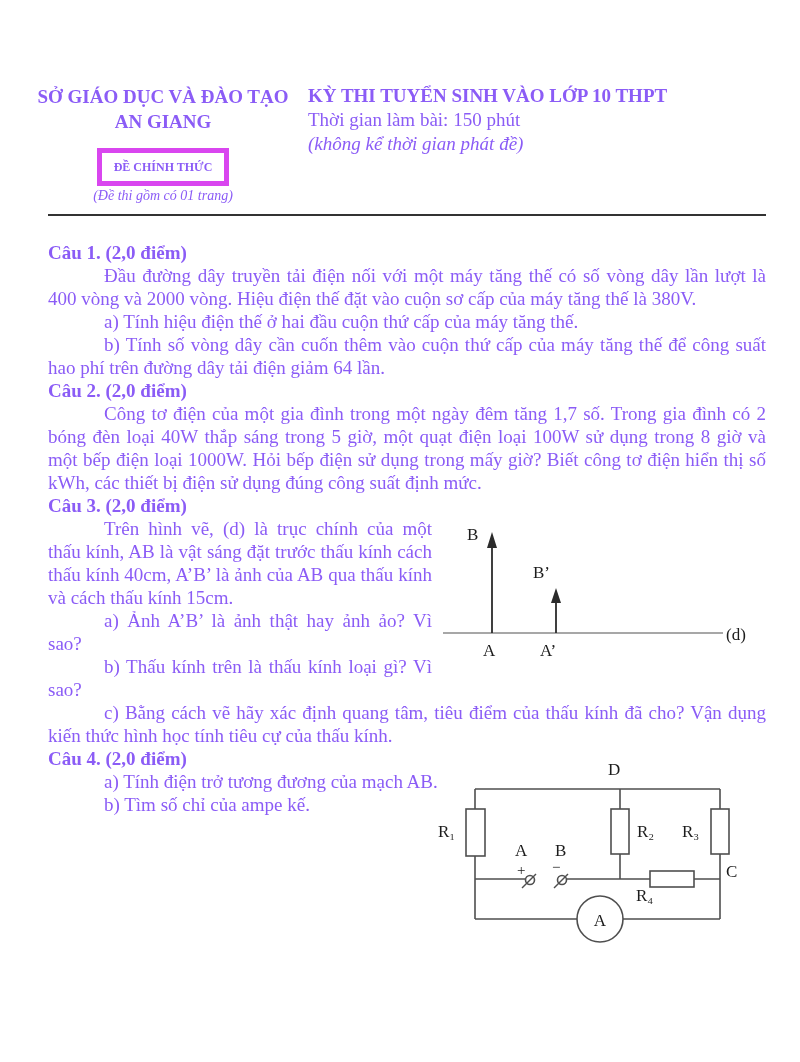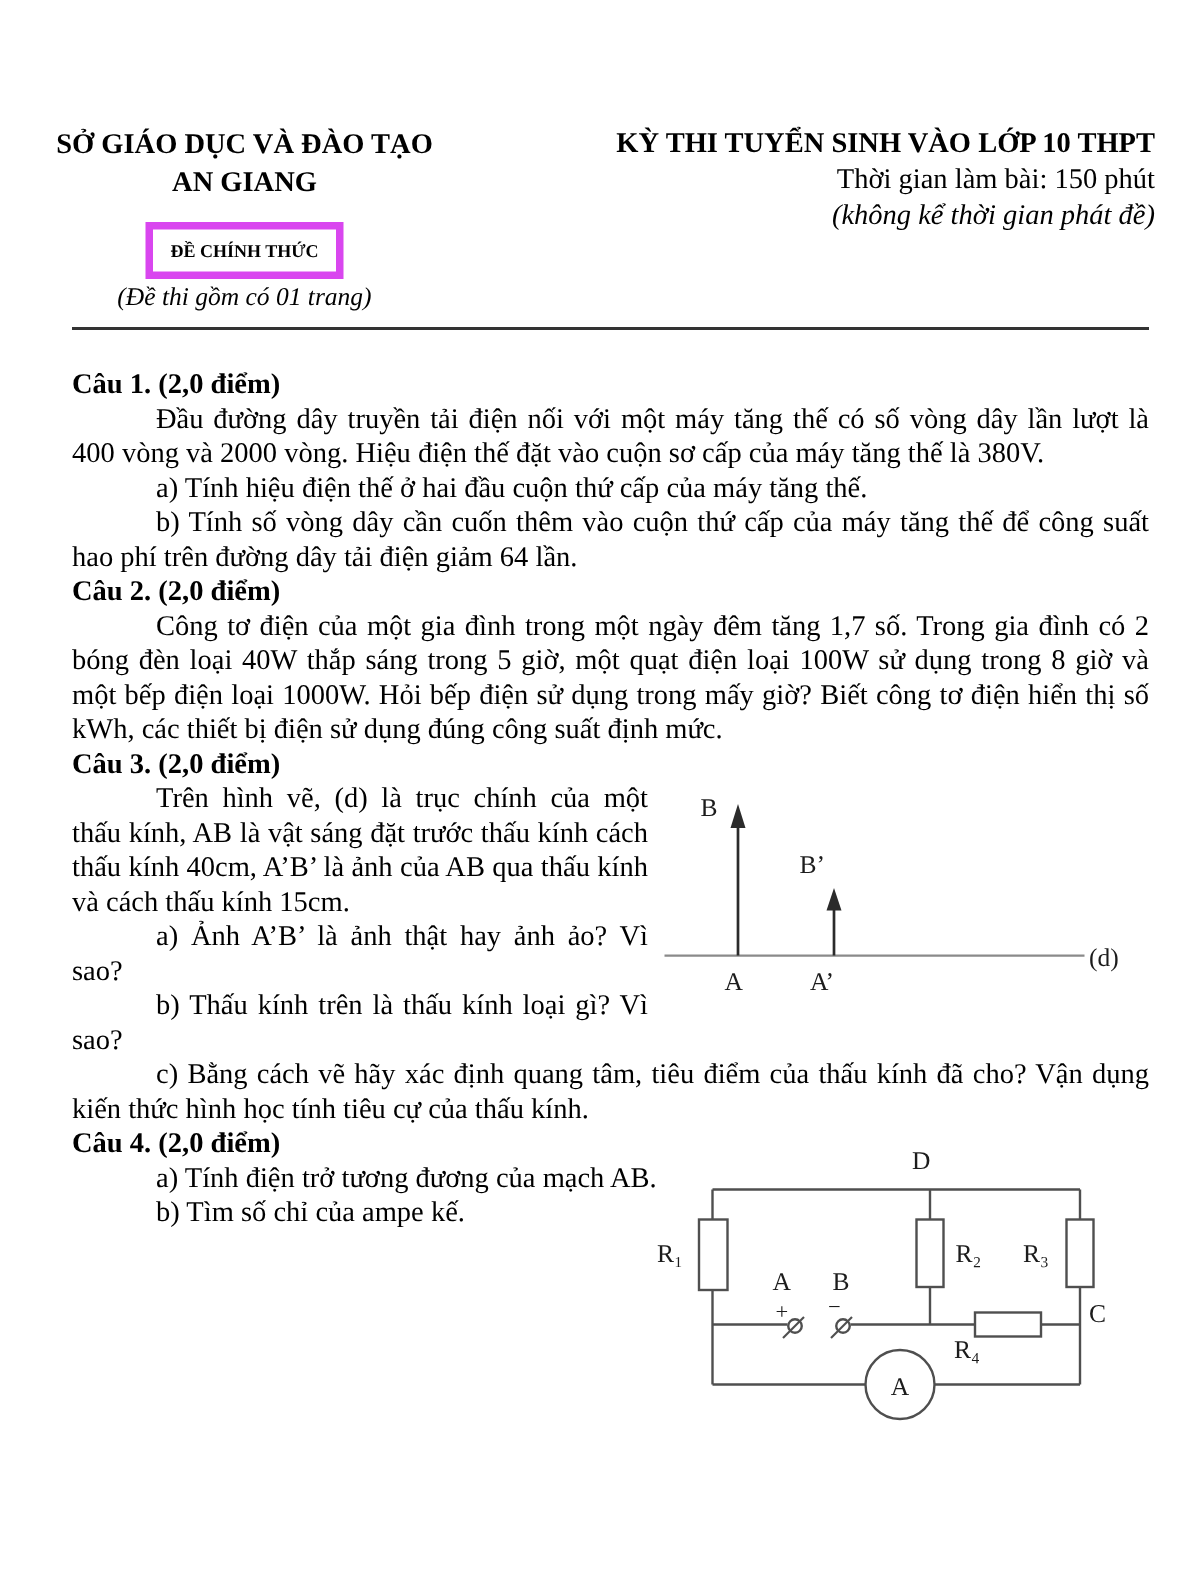--- a/index.html
+++ b/index.html
@@ -1,29 +1,29 @@
 <!DOCTYPE html>
 <html><head>
 <meta charset="utf-8">
 <style>
   html,body{margin:0;padding:0;background:#ffffff;}
   .page{
     width:800px;height:1062px;background:#ffffff;position:relative;overflow:hidden;
-    font-family:"Liberation Serif","DejaVu Serif",serif;color:#000000;
+    font-family:"Liberation Serif","DejaVu Serif",serif;color:#8b5cf6;
   }
   
   .header{display:flex;padding:84px 30px 0 18px;}
   .h-left{width:290px;text-align:center;}
-  .h-right{flex:1;text-align:right;}
+  .h-right{flex:1;text-align:left;}
   .h-line-bold{font-weight:700;font-size:19px;line-height:25px;}
   .h-right .h-line-bold{line-height:24px;}
   .h-line{font-size:19px;line-height:23.5px;}
   .h-note{font-size:19px;line-height:23.5px;font-style:italic;}
   .exam-box{display:inline-block;margin-top:14px;padding:1px 12px;border:5px solid #d946ef;font-weight:700;font-size:12px;line-height:26px;}
-  .pages-note{font-style:italic;font-size:17px;margin-top:2px;}
+  .pages-note{font-style:italic;font-size:14px;margin-top:2px;}
   .rule{border:none;border-top:2.5px solid #333;margin:10px 34px 0 48px;}
   
   .body-text{padding:25px 34px 0 48px;font-size:19px;line-height:23px;}
   .body-text p{margin:0;text-align:justify;}
   .q-heading{font-weight:700;text-align:right;}
   .ind{text-indent:56px;}
   .row{position:relative;}
   .q3-col{width:384px;}
   .q4-col{width:392px;}
   .fig{position:absolute;left:357px;}

